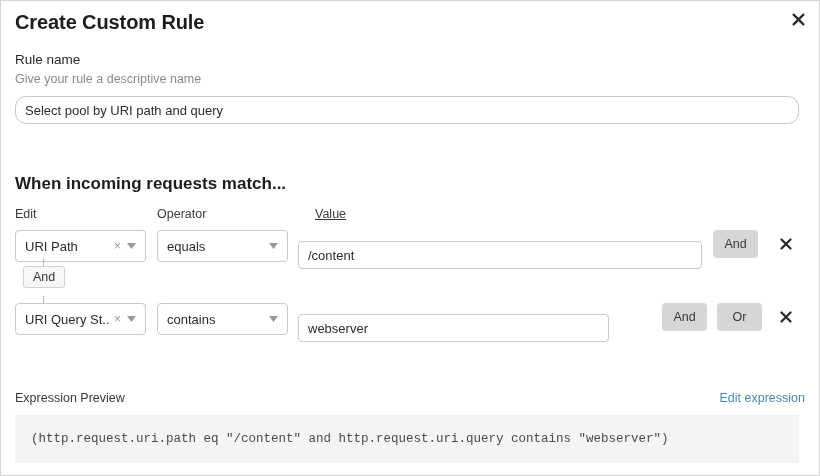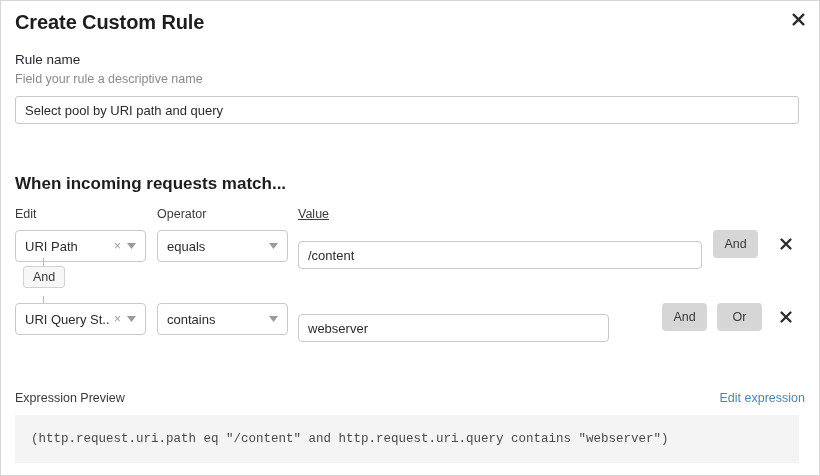--- a/index.html
+++ b/index.html
@@ -73,21 +73,21 @@
     display: block;
     width: 784px;
     height: 28px;
     margin-top: 8px;
     padding: 0 9px;
     font-family: "Liberation Sans", sans-serif;
     font-size: 13px;
     color: #2b2b2b;
     background: #ffffff;
     border: 1px solid #c9c9c9;
-    border-radius: 3px;
+    border-radius: 11px;
     outline: none;
   }
 
   
   .section-title {
     position: absolute;
     left: 14px;
     top: 173px;
     font-size: 17px;
     font-weight: bold;
@@ -95,21 +95,21 @@
   }
 
   .col-headers { position: absolute; top: 206px; left: 0; right: 0; height: 18px; }
   .col-head {
     position: absolute;
     font-size: 12.5px;
     color: #3a3a3a;
   }
   .col-head.field    { left: 14px; }
   .col-head.operator { left: 156px; }
-  .col-head.value    { left: 297px; text-decoration: underline; }
+  .col-head.value    { left: 314px; text-decoration: underline; }
 
   
   .cond-row { position: absolute; height: 28px; }
   .cond-row.row0 { top: 229px; left: 0; right: 0; }
   .cond-row.row1 { top: 302px; left: 0; right: 0; }
 
   .select-box {
     position: absolute;
     height: 32px;
     background: #ffffff;
@@ -271,21 +271,21 @@
 
   <div class="dialog-title">Create Custom Rule</div>
   <button class="close-btn">
     <svg width="15" height="15" viewBox="0 0 15 15" aria-hidden="true">
       <path d="M2.6 2.6 L12.4 12.4 M12.4 2.6 L2.6 12.4" stroke="currentColor" stroke-width="2.3" stroke-linecap="round"></path>
     </svg>
   </button>
 
   <div class="rule-name-block">
     <div class="field-label">Rule name</div>
-    <div class="field-help">Field your rule a descriptive name</div>
+    <div class="field-help">Give your rule a descriptive name</div>
     <input class="text-input" type="text" value="Select pool by URI path and query" style="">
   </div>
 
   <div class="section-title">When incoming requests match...</div>
 
   <div class="col-headers">
     <div class="col-head field">Edit</div>
     <div class="col-head operator">Operator</div>
     <div class="col-head value">Value</div>
   </div>

